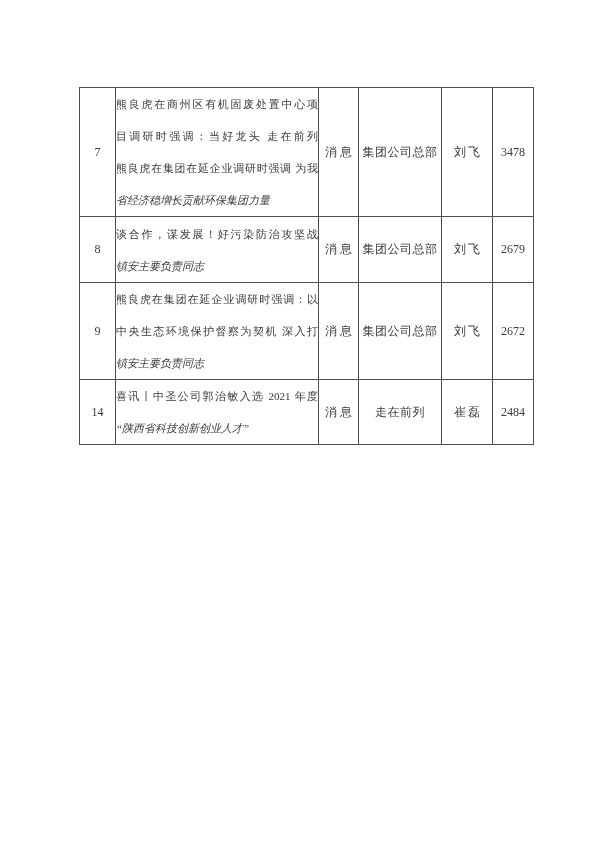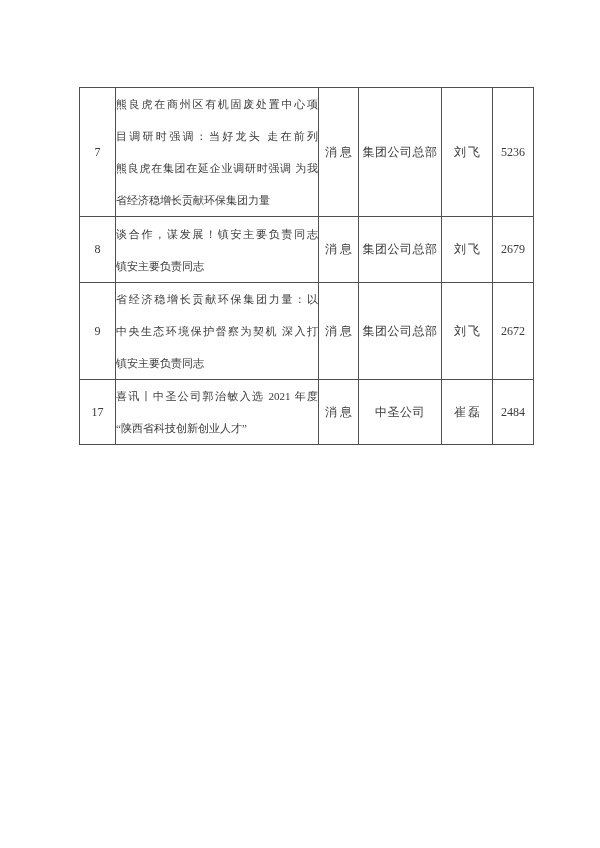--- a/index.html
+++ b/index.html
@@ -51,20 +51,21 @@
   .title-line {
     line-height: 32px;
     font-size: 11px;
     white-space: nowrap;
     text-align: justify;
     text-align-last: justify;
     overflow: hidden;
   }
   .title-line.last {
     text-align-last: left;
+    font-style: italic;
   }
 </style>
 </head>
 <body>
 
 <div class="page">
   <table class="doc-table">
     <colgroup>
       <col style="width:36px">
       <col style="width:203px">
@@ -78,51 +79,51 @@
           <td class="cell-num">7</td>
           <td class="cell-title">
             <div class="title-line">熊良虎在商州区有机固废处置中心项</div>
             <div class="title-line">目调研时强调：当好龙头 走在前列</div>
             <div class="title-line">熊良虎在集团在延企业调研时强调 为我</div>
             <div class="title-line last">省经济稳增长贡献环保集团力量</div>
           </td>
           <td class="cell-type">消息</td>
           <td class="cell-dept">集团公司总部</td>
           <td class="cell-author">刘飞</td>
-          <td class="cell-count">5236</td>
+          <td class="cell-count">3478</td>
         </tr>
         <tr class="row-1">
           <td class="cell-num">8</td>
           <td class="cell-title">
-            <div class="title-line">谈合作，谋发展！镇安主要负责同志</div>
+            <div class="title-line">谈合作，谋发展！好污染防治攻坚战</div>
             <div class="title-line last">镇安主要负责同志</div>
           </td>
           <td class="cell-type">消息</td>
           <td class="cell-dept">集团公司总部</td>
           <td class="cell-author">刘飞</td>
           <td class="cell-count">2679</td>
         </tr>
         <tr class="row-2">
           <td class="cell-num">9</td>
           <td class="cell-title">
-            <div class="title-line">省经济稳增长贡献环保集团力量：以</div>
+            <div class="title-line">熊良虎在集团在延企业调研时强调：以</div>
             <div class="title-line">中央生态环境保护督察为契机 深入打</div>
             <div class="title-line last">镇安主要负责同志</div>
           </td>
           <td class="cell-type">消息</td>
           <td class="cell-dept">集团公司总部</td>
           <td class="cell-author">刘飞</td>
           <td class="cell-count">2672</td>
         </tr>
         <tr class="row-3">
-          <td class="cell-num">17</td>
+          <td class="cell-num">14</td>
           <td class="cell-title">
             <div class="title-line">喜讯丨中圣公司郭治敏入选 2021 年度</div>
             <div class="title-line last">“陕西省科技创新创业人才”</div>
           </td>
           <td class="cell-type">消息</td>
-          <td class="cell-dept">中圣公司</td>
+          <td class="cell-dept">走在前列</td>
           <td class="cell-author">崔磊</td>
           <td class="cell-count">2484</td>
         </tr>
       </tbody>
   </table>
 </div>
 
 </body></html>

